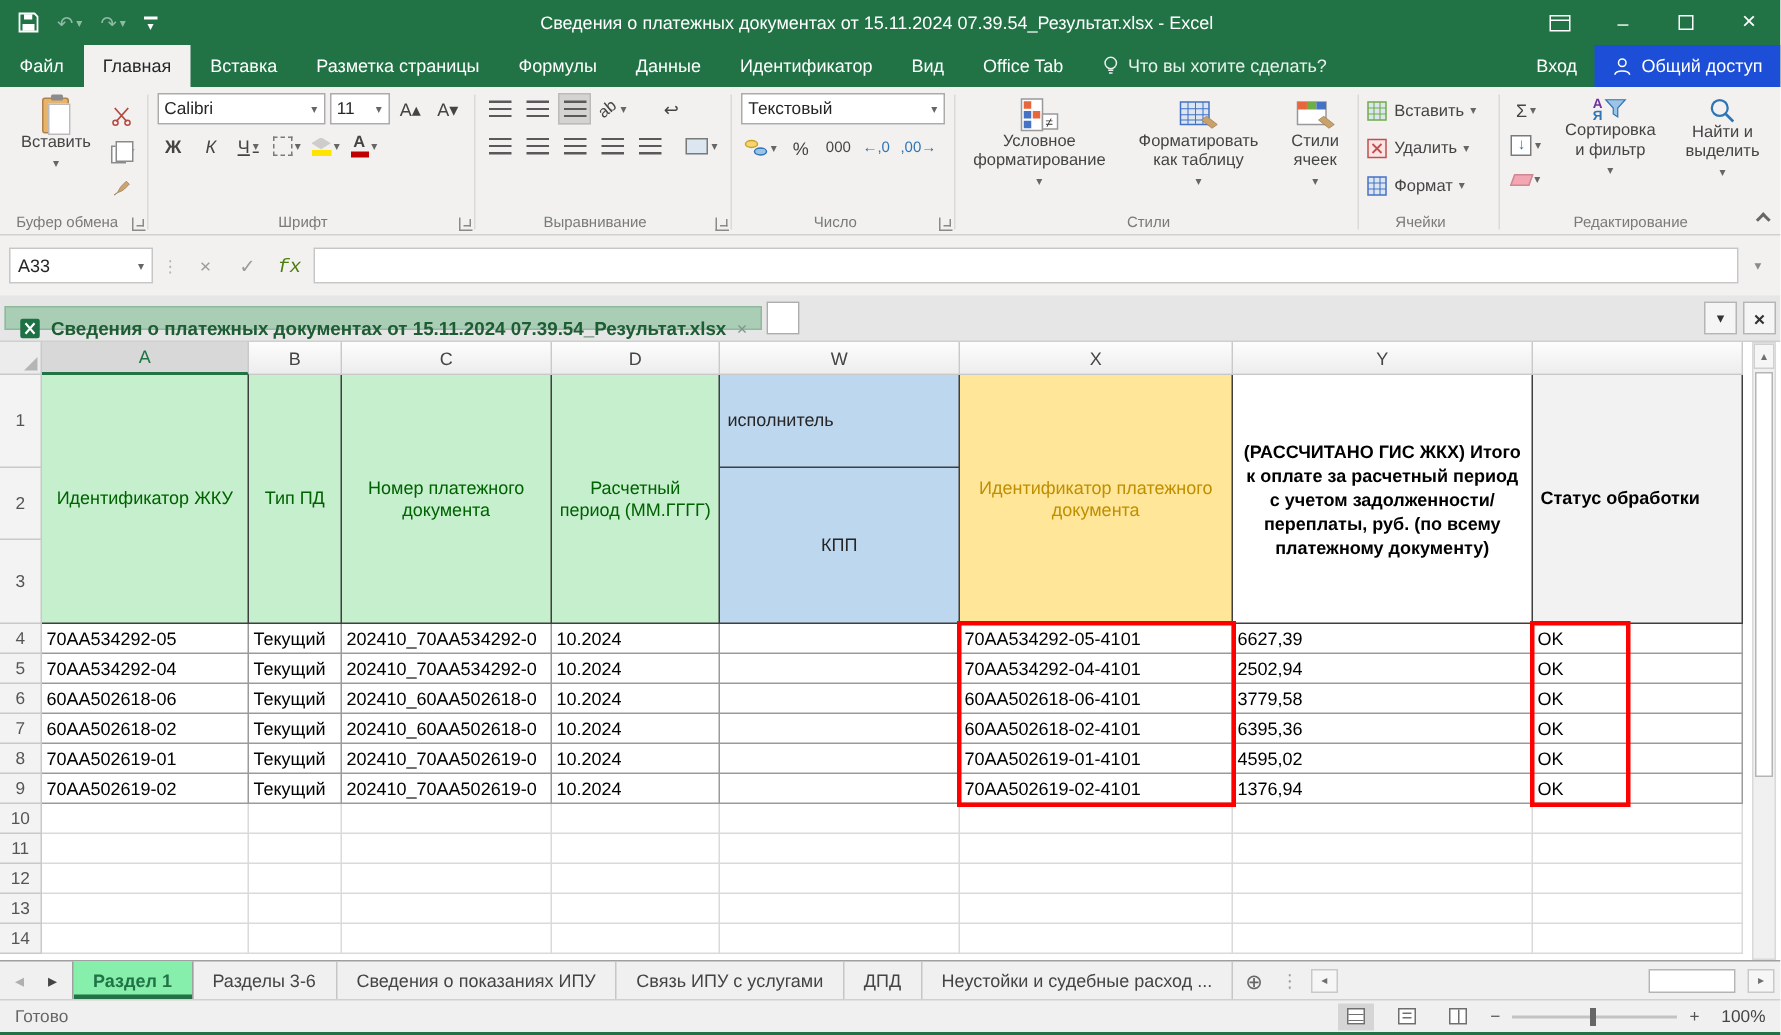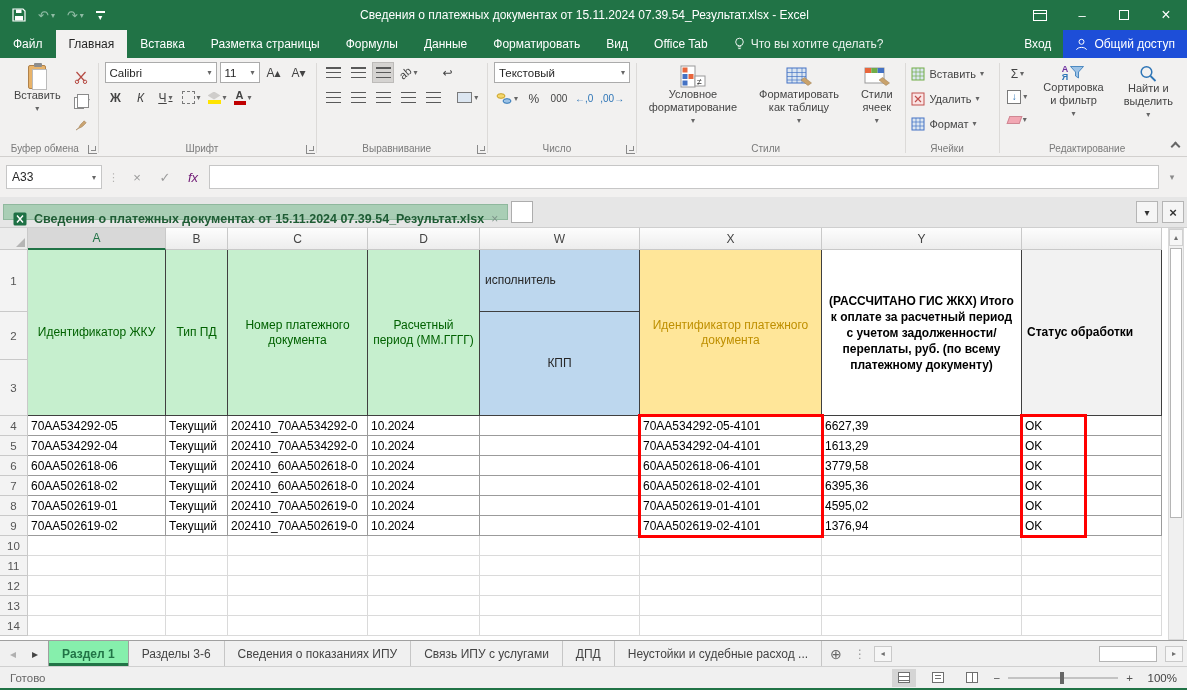--- a/index.html
+++ b/index.html
@@ -65,21 +65,21 @@
 .stack-letters{display:flex;flex-direction:column;font-size:9px;line-height:8px;font-weight:bold}
 .stack-letters .la{color:#7030a0}.stack-letters .lb{color:#2e75b6}
 .chev-up{position:absolute;right:8px;bottom:6px;width:7px;height:7px;border-left:2px solid #666;border-top:2px solid #666;transform:rotate(45deg)}
 .smalltext{font-size:10px}
 
 
 .fbar{height:40px;display:flex;align-items:center;background:#f2f1f0;padding:0 6px;flex:none;gap:4px}
 .namebox{width:96px;height:24px;background:#fff;border:1px solid #c6c6c6;display:flex;align-items:center;justify-content:space-between;font-size:12px;color:#262626;padding:0 5px}
 .fdiv{color:#b5b3b1;font-size:11px;padding:0 2px}
 .fbtn{width:24px;height:24px;display:flex;align-items:center;justify-content:center;color:#9b9b9b;font-size:13px}
-.fx{font-style:italic;font-family:Liberation Sans, sans-serif;color:#701a75}
+.fx{font-style:italic;font-family:Liberation Mono, monospace;color:#4d7c0f}
 .finput{flex:1;height:24px;background:#fff;border:1px solid #c6c6c6}
 .fexpand{width:18px;display:flex;align-items:center;justify-content:center;color:#8a8a8a;font-size:9px}
 
 
 .doctabbar{height:31px;background:#e6e6e6;display:flex;align-items:center;padding:0 3px;flex:none;border-bottom:1px solid #cfcfcf}
 .doctab{height:16px;background:#a9ceb5;border:1px solid #8fb89d;display:flex;align-items:flex-start;gap:7px;padding:7px 9px;font-size:12.5px;font-weight:bold;color:#1e5c34;white-space:nowrap}
 .doctab .x{color:#7d968a;font-weight:normal;font-size:12px}
 .newdoctab{width:22px;height:22px;background:#fff;border:1px solid #adadad;margin-left:3px}
 .doctab-spacer{flex:1}
 .dtbtn{width:22px;height:22px;background:#f5f5f5;border:1px solid #b5b5b5;display:flex;align-items:center;justify-content:center;color:#333;margin-left:4px;font-size:10px}
@@ -189,21 +189,21 @@
     </div>
   </div>
 
   <div class="tabrow">
     <span class="rtab">Файл</span>
     <span class="rtab active">Главная</span>
     <span class="rtab">Вставка</span>
     <span class="rtab">Разметка страницы</span>
     <span class="rtab">Формулы</span>
     <span class="rtab">Данные</span>
-    <span class="rtab">Форматировать</span>
+    <span class="rtab">Идентификатор</span>
     <span class="rtab">Вид</span>
     <span class="rtab">Office Tab</span>
     <span class="searchtab">
       <svg width="11" height="14" viewBox="0 0 11 14">
           <circle cx="5.5" cy="5" r="3.8" fill="none" stroke="#e8f1ec"></circle>
           <path d="M3.8 9.8h3.4M4.3 11.6h2.4" stroke="#e8f1ec"></path>
         </svg>
       <span>Что вы хотите сделать?</span>
     </span>
     <span class="tabspacer"></span>
@@ -578,21 +578,21 @@
       <div class="dc c8">OK</div>
     </div>
     <div class="drow">
       <div class="rh c0">5</div>
       <div class="dc c1">70AA534292-04</div>
       <div class="dc c2">Текущий</div>
       <div class="dc c3">202410_70AA534292-0</div>
       <div class="dc c4">10.2024</div>
       <div class="dc c5"></div>
       <div class="dc c6">70AA534292-04-4101</div>
-      <div class="dc c7">1613,29</div>
+      <div class="dc c7">2502,94</div>
       <div class="dc c8">OK</div>
     </div>
     <div class="drow">
       <div class="rh c0">6</div>
       <div class="dc c1">60AA502618-06</div>
       <div class="dc c2">Текущий</div>
       <div class="dc c3">202410_60AA502618-0</div>
       <div class="dc c4">10.2024</div>
       <div class="dc c5"></div>
       <div class="dc c6">60AA502618-06-4101</div>

